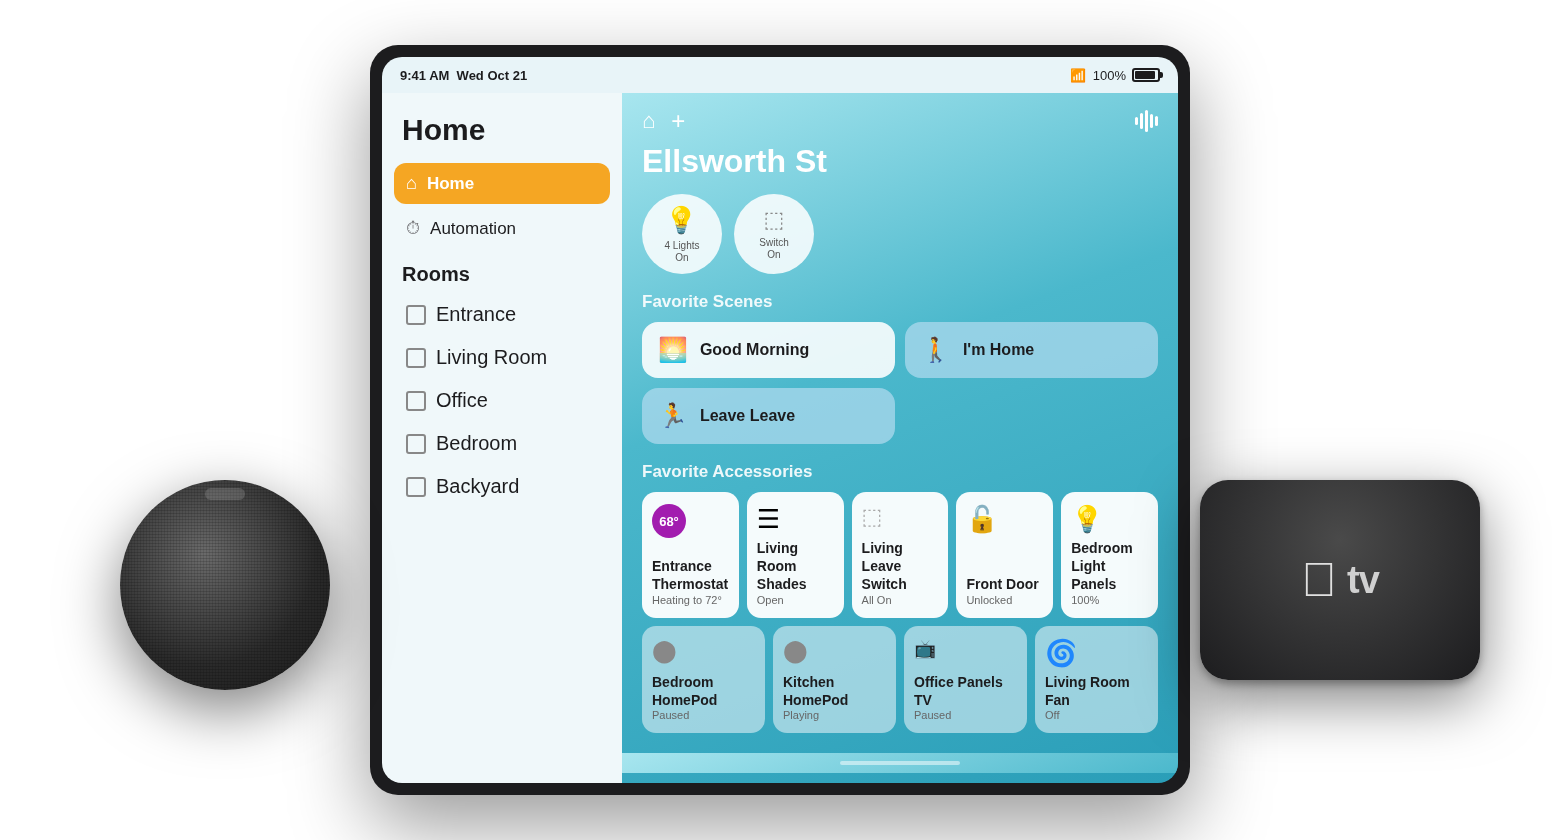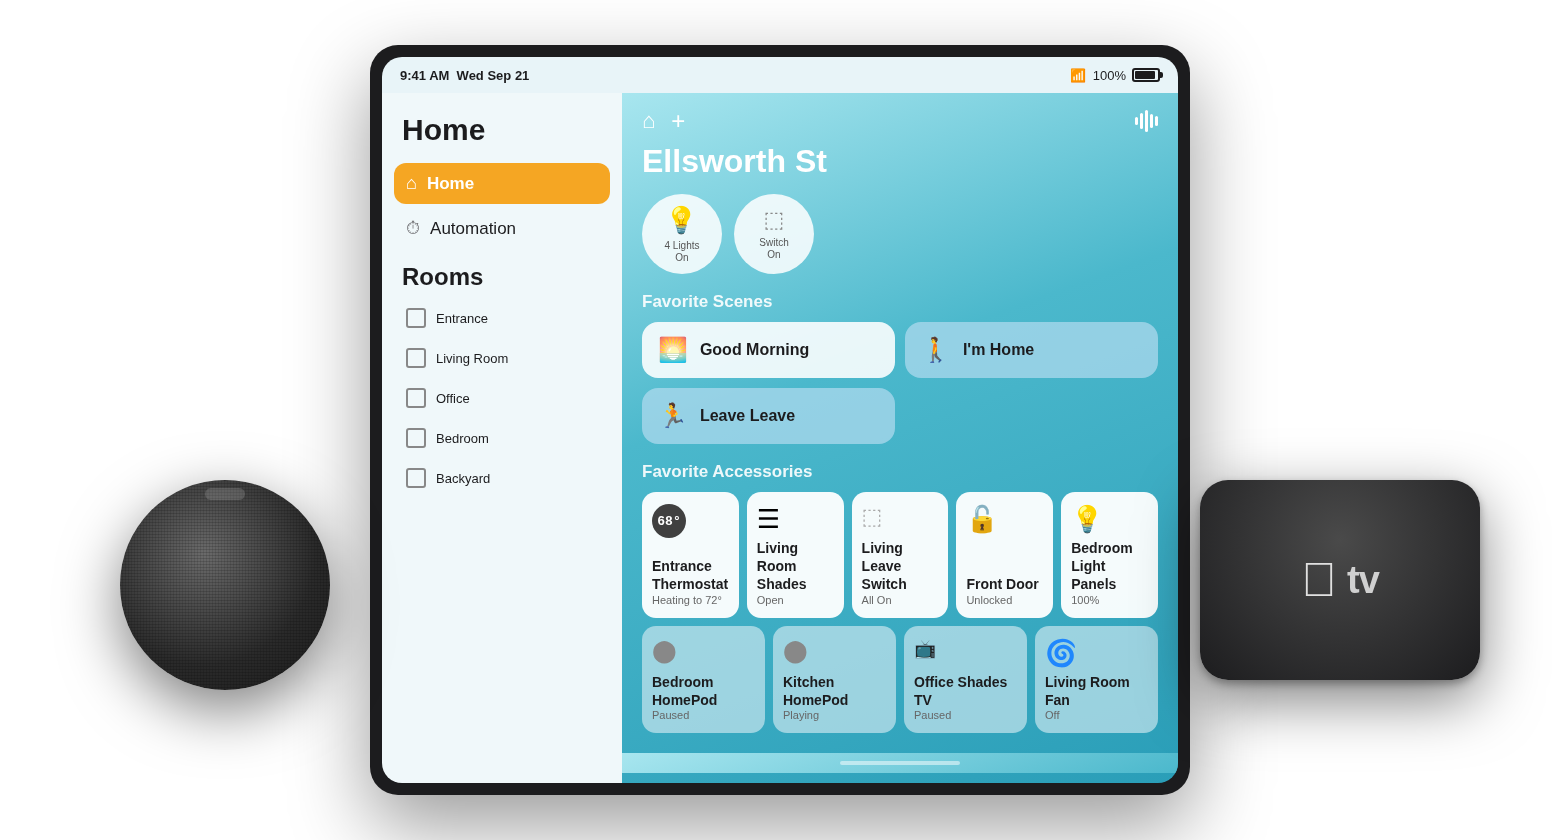--- a/index.html
+++ b/index.html
@@ -211,21 +211,21 @@
       margin-bottom: 4px;
     }
     .sidebar-item.active {
       background: #f5a623;
     }
     .sidebar-item.active .sidebar-item-label { color: white; font-weight: 600; }
     .sidebar-item.active .sidebar-icon { color: white; }
     .sidebar-icon { font-size: 18px; color: #6c6c70; }
     .sidebar-item-label { font-size: 17px; color: #1c1c1e; }
     .rooms-header {
-      font-size: 24px;
+      font-size: 20px;
       font-weight: 700;
       color: #1c1c1e;
       margin: 14px 0 8px 8px;
     }
     .room-item {
       display: flex;
       align-items: center;
       gap: 10px;
       padding: 9px 12px;
       border-radius: 10px;
@@ -233,21 +233,21 @@
       margin-bottom: 2px;
     }
     .room-icon {
       width: 20px;
       height: 20px;
       border: 2px solid #888;
       border-radius: 3px;
       position: relative;
       flex-shrink: 0;
     }
-    .room-label { font-size: 13px; color: #1c1c1e; }
+    .room-label { font-size: 20px; color: #1c1c1e; }
 
     
     .main-content {
       flex: 1;
       background: #56c8d8;
       background: linear-gradient(160deg, #a8e6ef 0%, #4bb8cc 40%, #2a9eb8 100%);
       overflow-y: auto;
       padding: 0;
     }
 
@@ -370,31 +370,30 @@
     .accessory-card.active {
       background: rgba(255,255,255,0.95);
     }
     .accessory-card.inactive {
       background: rgba(200,230,238,0.7);
     }
     .accessory-icon { font-size: 26px; margin-bottom: 4px; }
     .accessory-name { font-size: 14px; font-weight: 600; color: #1c1c1e; line-height: 1.3; }
     .accessory-status { font-size: 11px; color: #666; }
     .temp-badge {
-      background: #404040;
+      background: #a21caf;
       color: white;
       font-size: 13px;
       font-weight: 700;
       border-radius: 50%;
       width: 34px;
       height: 34px;
       display: flex;
       align-items: center;
       justify-content: center;
-      font-family: Liberation Mono, monospace;
     }
 
     
     .home-indicator {
       height: 20px;
       background: linear-gradient(160deg, #a8e6ef 0%, #4bb8cc 100%);
       display: flex;
       align-items: center;
       justify-content: center;
     }
@@ -414,21 +413,21 @@
 
 <div class="scene">
 
   <div class="homepod-mini"></div>
 
   <div class="ipad-frame">
     <div class="ipad-screen">
 
       <div class="status-bar">
         <div class="status-time">
-          <span>9:41 AM</span>&nbsp;&nbsp;<span>Wed Sep 21</span>
+          <span>9:41 AM</span>&nbsp;&nbsp;<span>Wed Oct 21</span>
         </div>
         <div class="status-right">
           <span class="wifi-icon">️📶</span>
           <span class="battery-pct">100%</span>
           <div class="battery-icon">
             <div class="battery-fill"></div>
           </div>
         </div>
       </div>
 
@@ -576,21 +575,21 @@
                 <span class="accessory-icon" style="font-size:22px; color:#888;">⬤</span>
                 <div>
                   <div class="accessory-name">Kitchen HomePod</div>
                   <div class="accessory-status">Playing</div>
                 </div>
               </div>
 
               <div class="accessory-card inactive">
                 <span class="accessory-icon" style="font-size:18px; color:#555;">📺</span>
                 <div>
-                  <div class="accessory-name">Office Shades TV</div>
+                  <div class="accessory-name">Office Panels TV</div>
                   <div class="accessory-status">Paused</div>
                 </div>
               </div>
 
               <div class="accessory-card inactive">
                 <span class="accessory-icon">🌀</span>
                 <div>
                   <div class="accessory-name">Living Room Fan</div>
                   <div class="accessory-status">Off</div>
                 </div>

